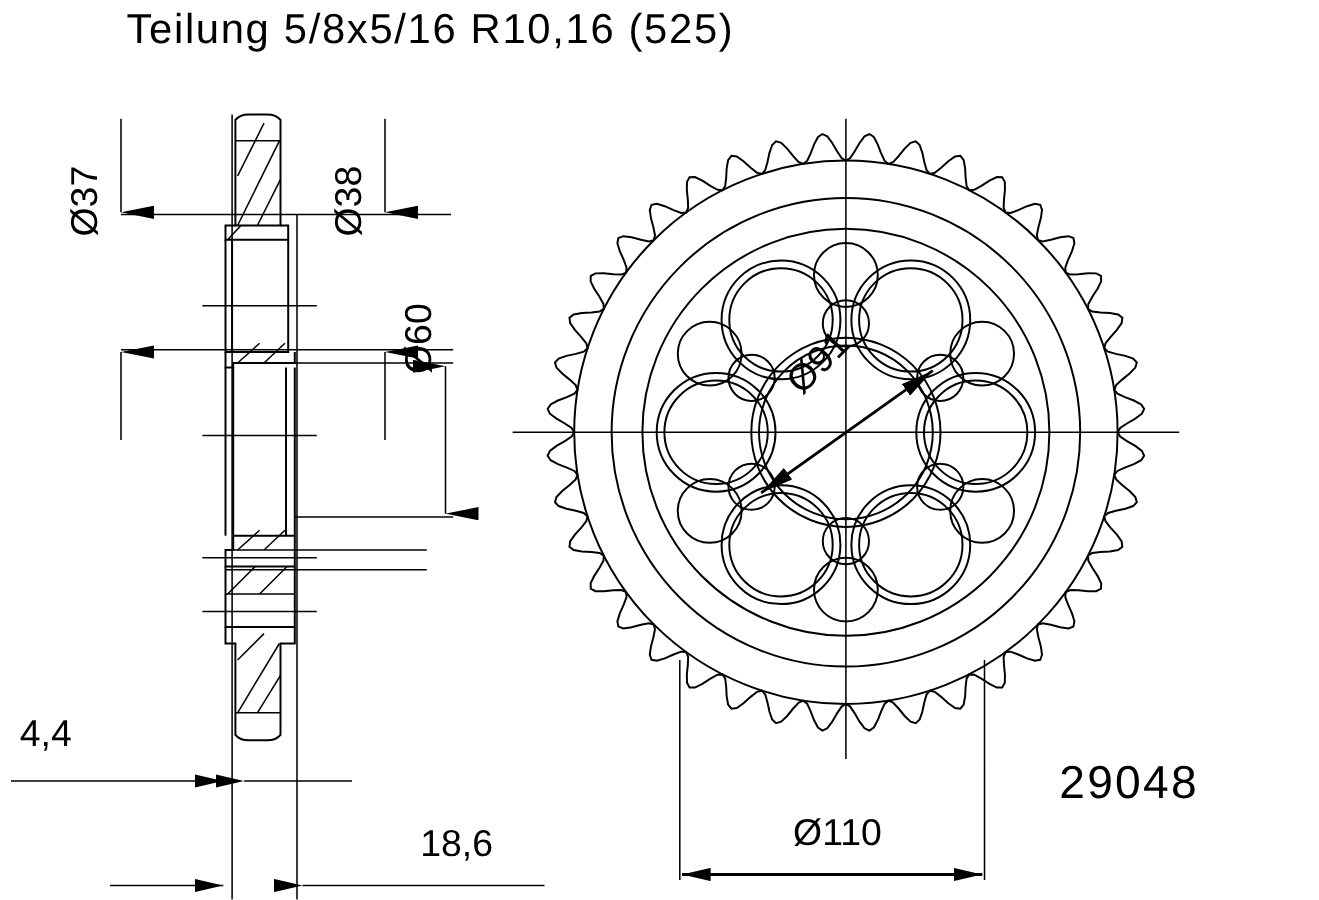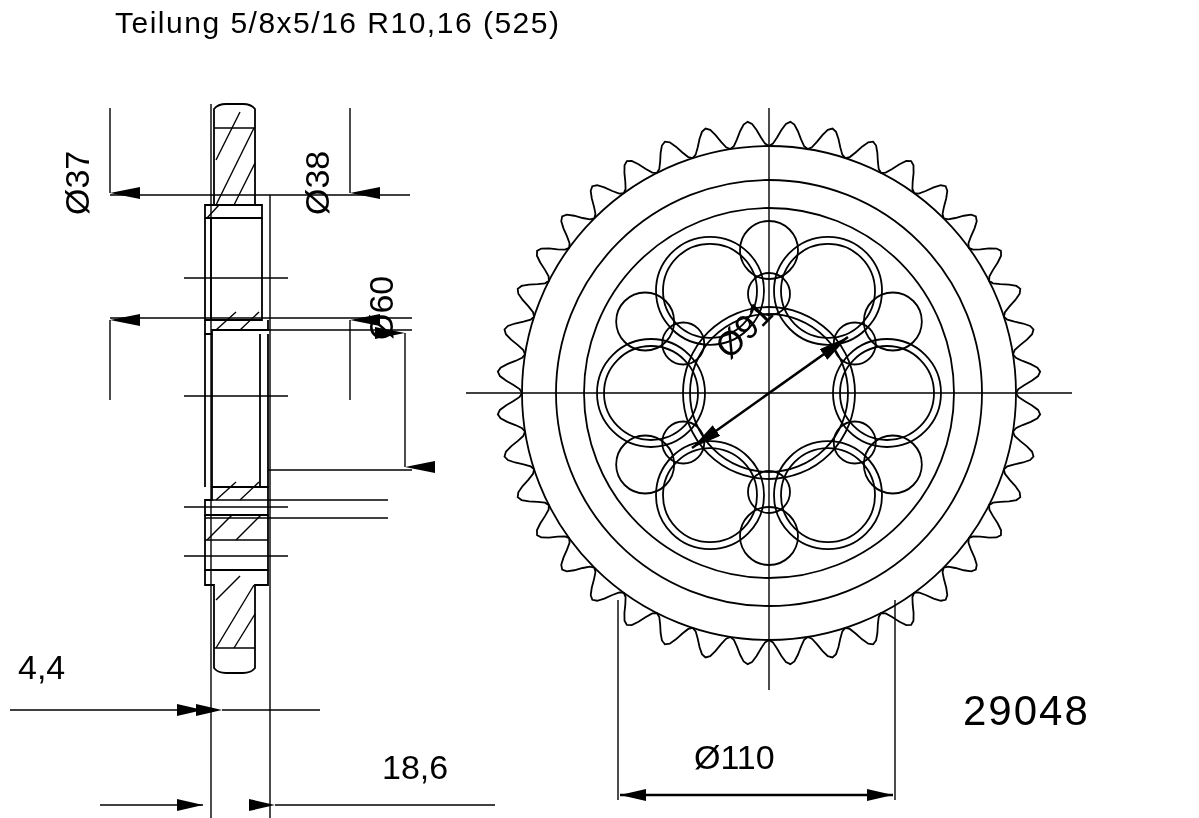--- a/index.html
+++ b/index.html
@@ -26,31 +26,31 @@
     position: absolute;
     color: #000000;
     font-family: "Liberation Sans", sans-serif;
     white-space: nowrap;
     line-height: 1;
     user-select: none;
   }
   #title-text {
     left: 115px;
     top: 8px;
-    font-size: 30px;
+    font-size: 38px;
     letter-spacing: 1.5px;
   }
   #partno-text {
     left: 963px;
     top: 690px;
     font-size: 42px;
     letter-spacing: 2px;
   }
   #dim-110-text {
-    left: 694px;
+    left: 721px;
     top: 740px;
     font-size: 34px;
   }
   #dim-91-text {
     left: 709px;
     top: 340px;
     font-size: 34px;
     transform: rotate(-45deg);
     transform-origin: left top;
   }

